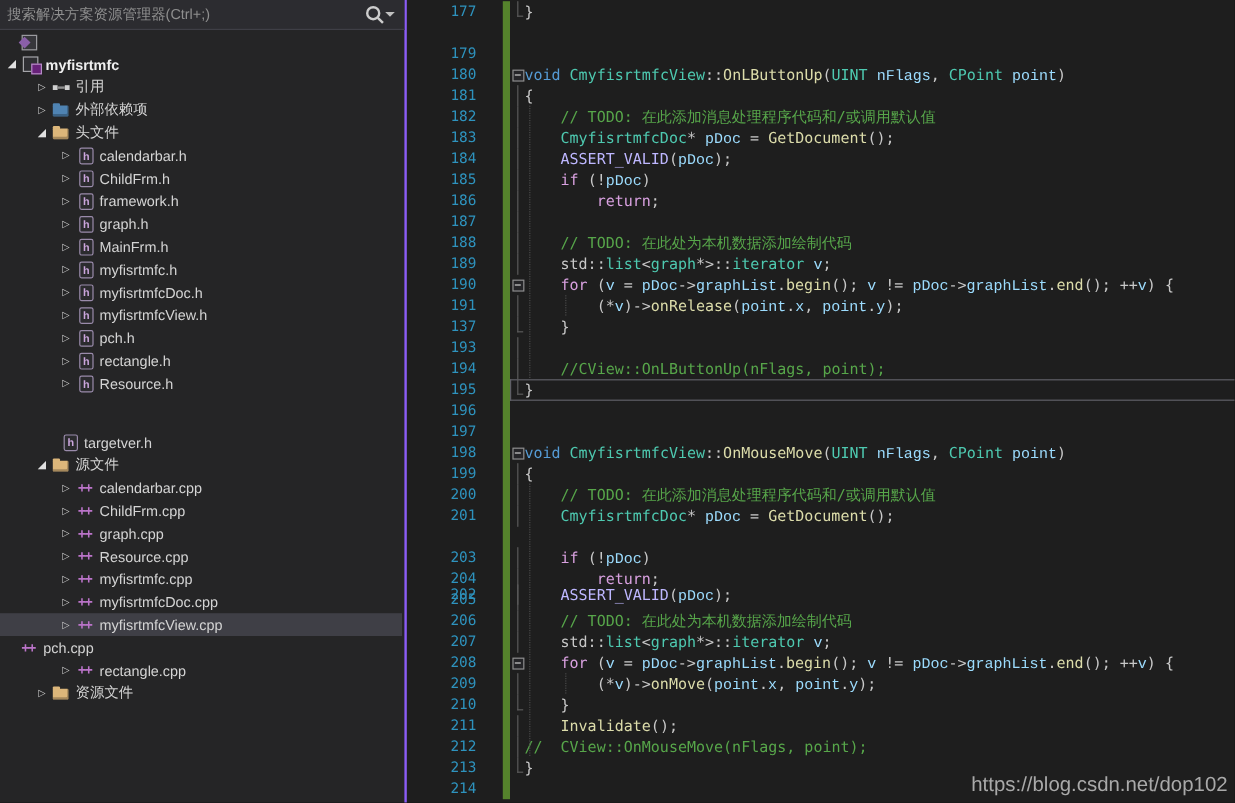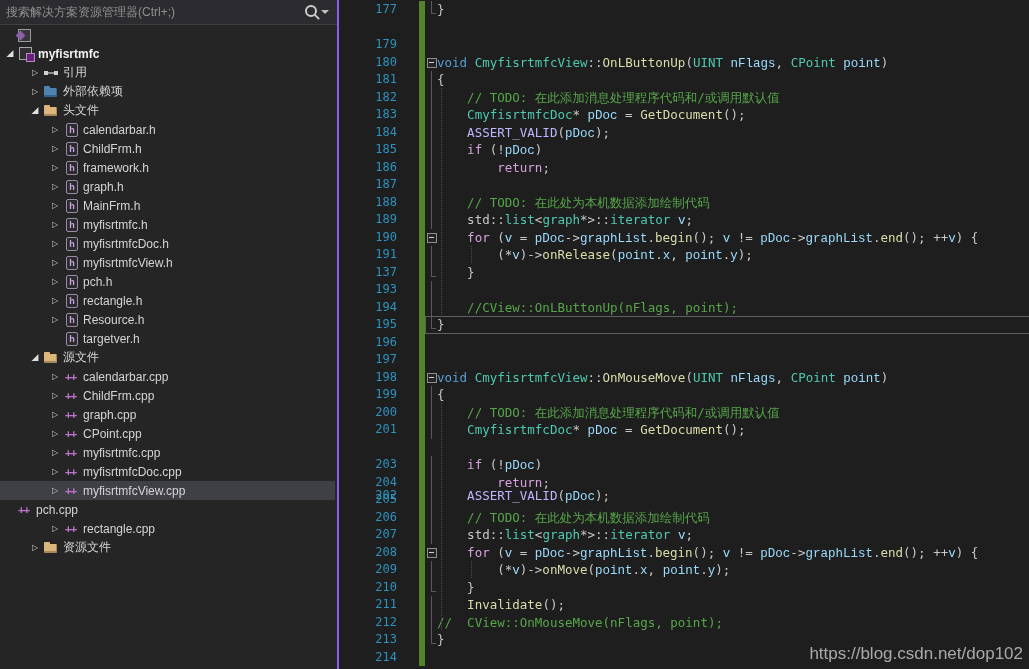--- a/index.html
+++ b/index.html
@@ -172,21 +172,21 @@
         <div class="trow" style="padding-left: 47px;">
           <span class="arrow">▷</span>
           <span class="ic ic-hfile"></span>
           <span class="lbl">rectangle.h</span>
         </div>
         <div class="trow" style="padding-left: 47px;">
           <span class="arrow">▷</span>
           <span class="ic ic-hfile"></span>
           <span class="lbl">Resource.h</span>
         </div>
-        <div class="trow" style="padding-left: 47px;">
+        <div class="trow" style="padding-left: 34px; margin-top: 30px;">
           <span class="arrow"></span>
           <span class="ic ic-hfile"></span>
           <span class="lbl">targetver.h</span>
         </div>
         <div class="trow" style="padding-left: 27px;">
           <span class="arrow exp">◢</span>
           <span class="ic ic-folder"></span>
           <span class="lbl">源文件</span>
         </div>
         <div class="trow" style="padding-left: 47px;">
@@ -200,21 +200,21 @@
           <span class="lbl">ChildFrm.cpp</span>
         </div>
         <div class="trow" style="padding-left: 47px;">
           <span class="arrow">▷</span>
           <span class="ic ic-cppfile"></span>
           <span class="lbl">graph.cpp</span>
         </div>
         <div class="trow" style="padding-left: 47px;">
           <span class="arrow">▷</span>
           <span class="ic ic-cppfile"></span>
-          <span class="lbl">CPoint.cpp</span>
+          <span class="lbl">Resource.cpp</span>
         </div>
         <div class="trow" style="padding-left: 47px;">
           <span class="arrow">▷</span>
           <span class="ic ic-cppfile"></span>
           <span class="lbl">myfisrtmfc.cpp</span>
         </div>
         <div class="trow" style="padding-left: 47px;">
           <span class="arrow">▷</span>
           <span class="ic ic-cppfile"></span>
           <span class="lbl">myfisrtmfcDoc.cpp</span>

